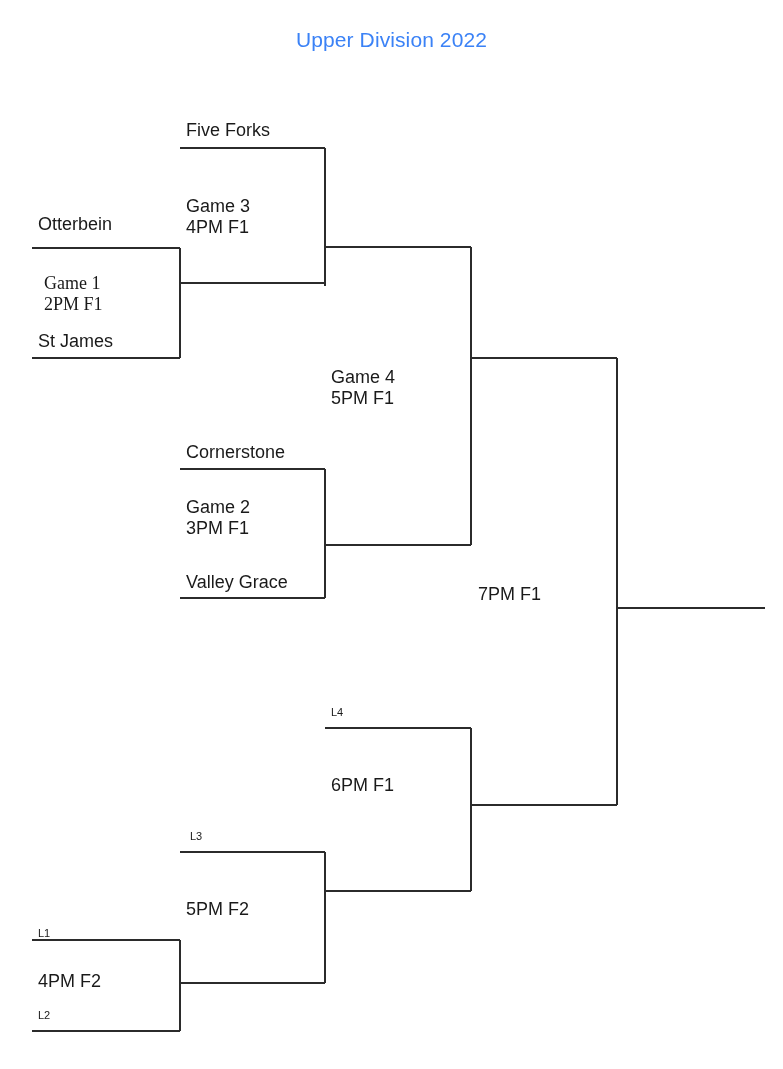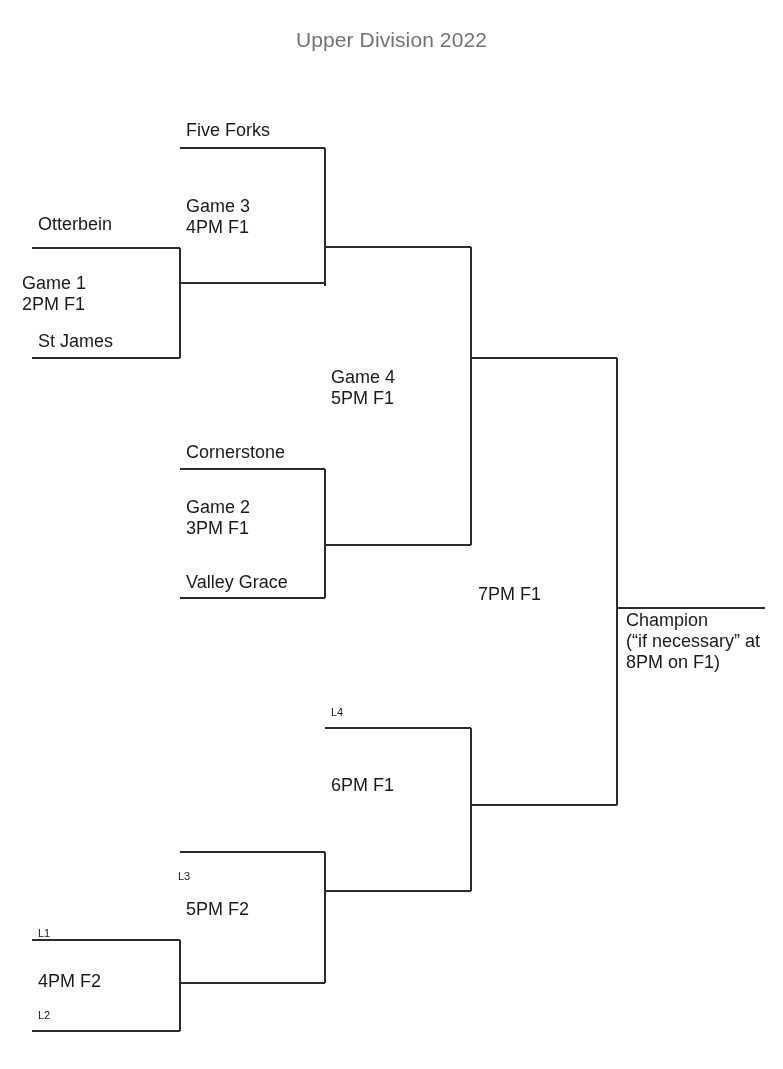--- a/index.html
+++ b/index.html
@@ -18,21 +18,21 @@
     overflow: hidden;
   }
   #bracket-title {
     position: absolute;
     left: 0;
     top: 28px;
     width: 783px;
     text-align: center;
     font-size: 21px;
     font-weight: 400;
-    color: #737373;
+    color: #3b82f6;
     letter-spacing: 0.1px;
     white-space: nowrap;
   }
   .bracket-svg {
     position: absolute;
     left: 0;
     top: 0;
   }
   .lbl {
     position: absolute;
@@ -98,46 +98,43 @@
     </g>
   </svg>
 
   <div class="lbl" style="left:186px; top:120px;">Five Forks</div>
 
   <div class="lbl" style="left:38px; top:214px;">Otterbein</div>
 
   <div class="lbl lbl-multi" style="left:186px; top:196px;">Game 3
 4PM F1</div>
 
-  <div class="lbl lbl-multi" style="left:22px; top:273px;">Game 1
+  <div class="lbl lbl-multi" style="left:44px; top:273px;font-family:Liberation Serif, serif;">Game 1
 2PM F1</div>
 
   <div class="lbl" style="left:38px; top:331px;">St James</div>
 
   <div class="lbl lbl-multi" style="left:331px; top:367px;">Game 4
 5PM F1</div>
 
   <div class="lbl" style="left:186px; top:442px;">Cornerstone</div>
 
   <div class="lbl lbl-multi" style="left:186px; top:497px;">Game 2
 3PM F1</div>
 
   <div class="lbl" style="left:186px; top:572px;">Valley Grace</div>
 
   <div class="lbl" style="left:478px; top:584px;">7PM F1</div>
 
-  <div class="lbl lbl-multi" style="left:626px; top:610px;">Champion
-(“if necessary” at
-8PM on F1)</div>
 
   <div class="lbl-small" style="left:331px; top:705px;">L4</div>
 
   <div class="lbl" style="left:331px; top:775px;">6PM F1</div>
 
-  <div class="lbl-small" style="left:178px; top:829px;margin-top:40px;">L3</div>
+  <div class="lbl-small" style="left:190px; top:829px;">L3</div>
 
   <div class="lbl" style="left:186px; top:899px;">5PM F2</div>
 
   <div class="lbl-small" style="left:38px; top:909px;margin-top:17px;">L1</div>
 
   <div class="lbl" style="left:38px; top:971px;">4PM F2</div>
 
   <div class="lbl-small" style="left:38px; top:1008px;">L2</div>
 
 </div>

